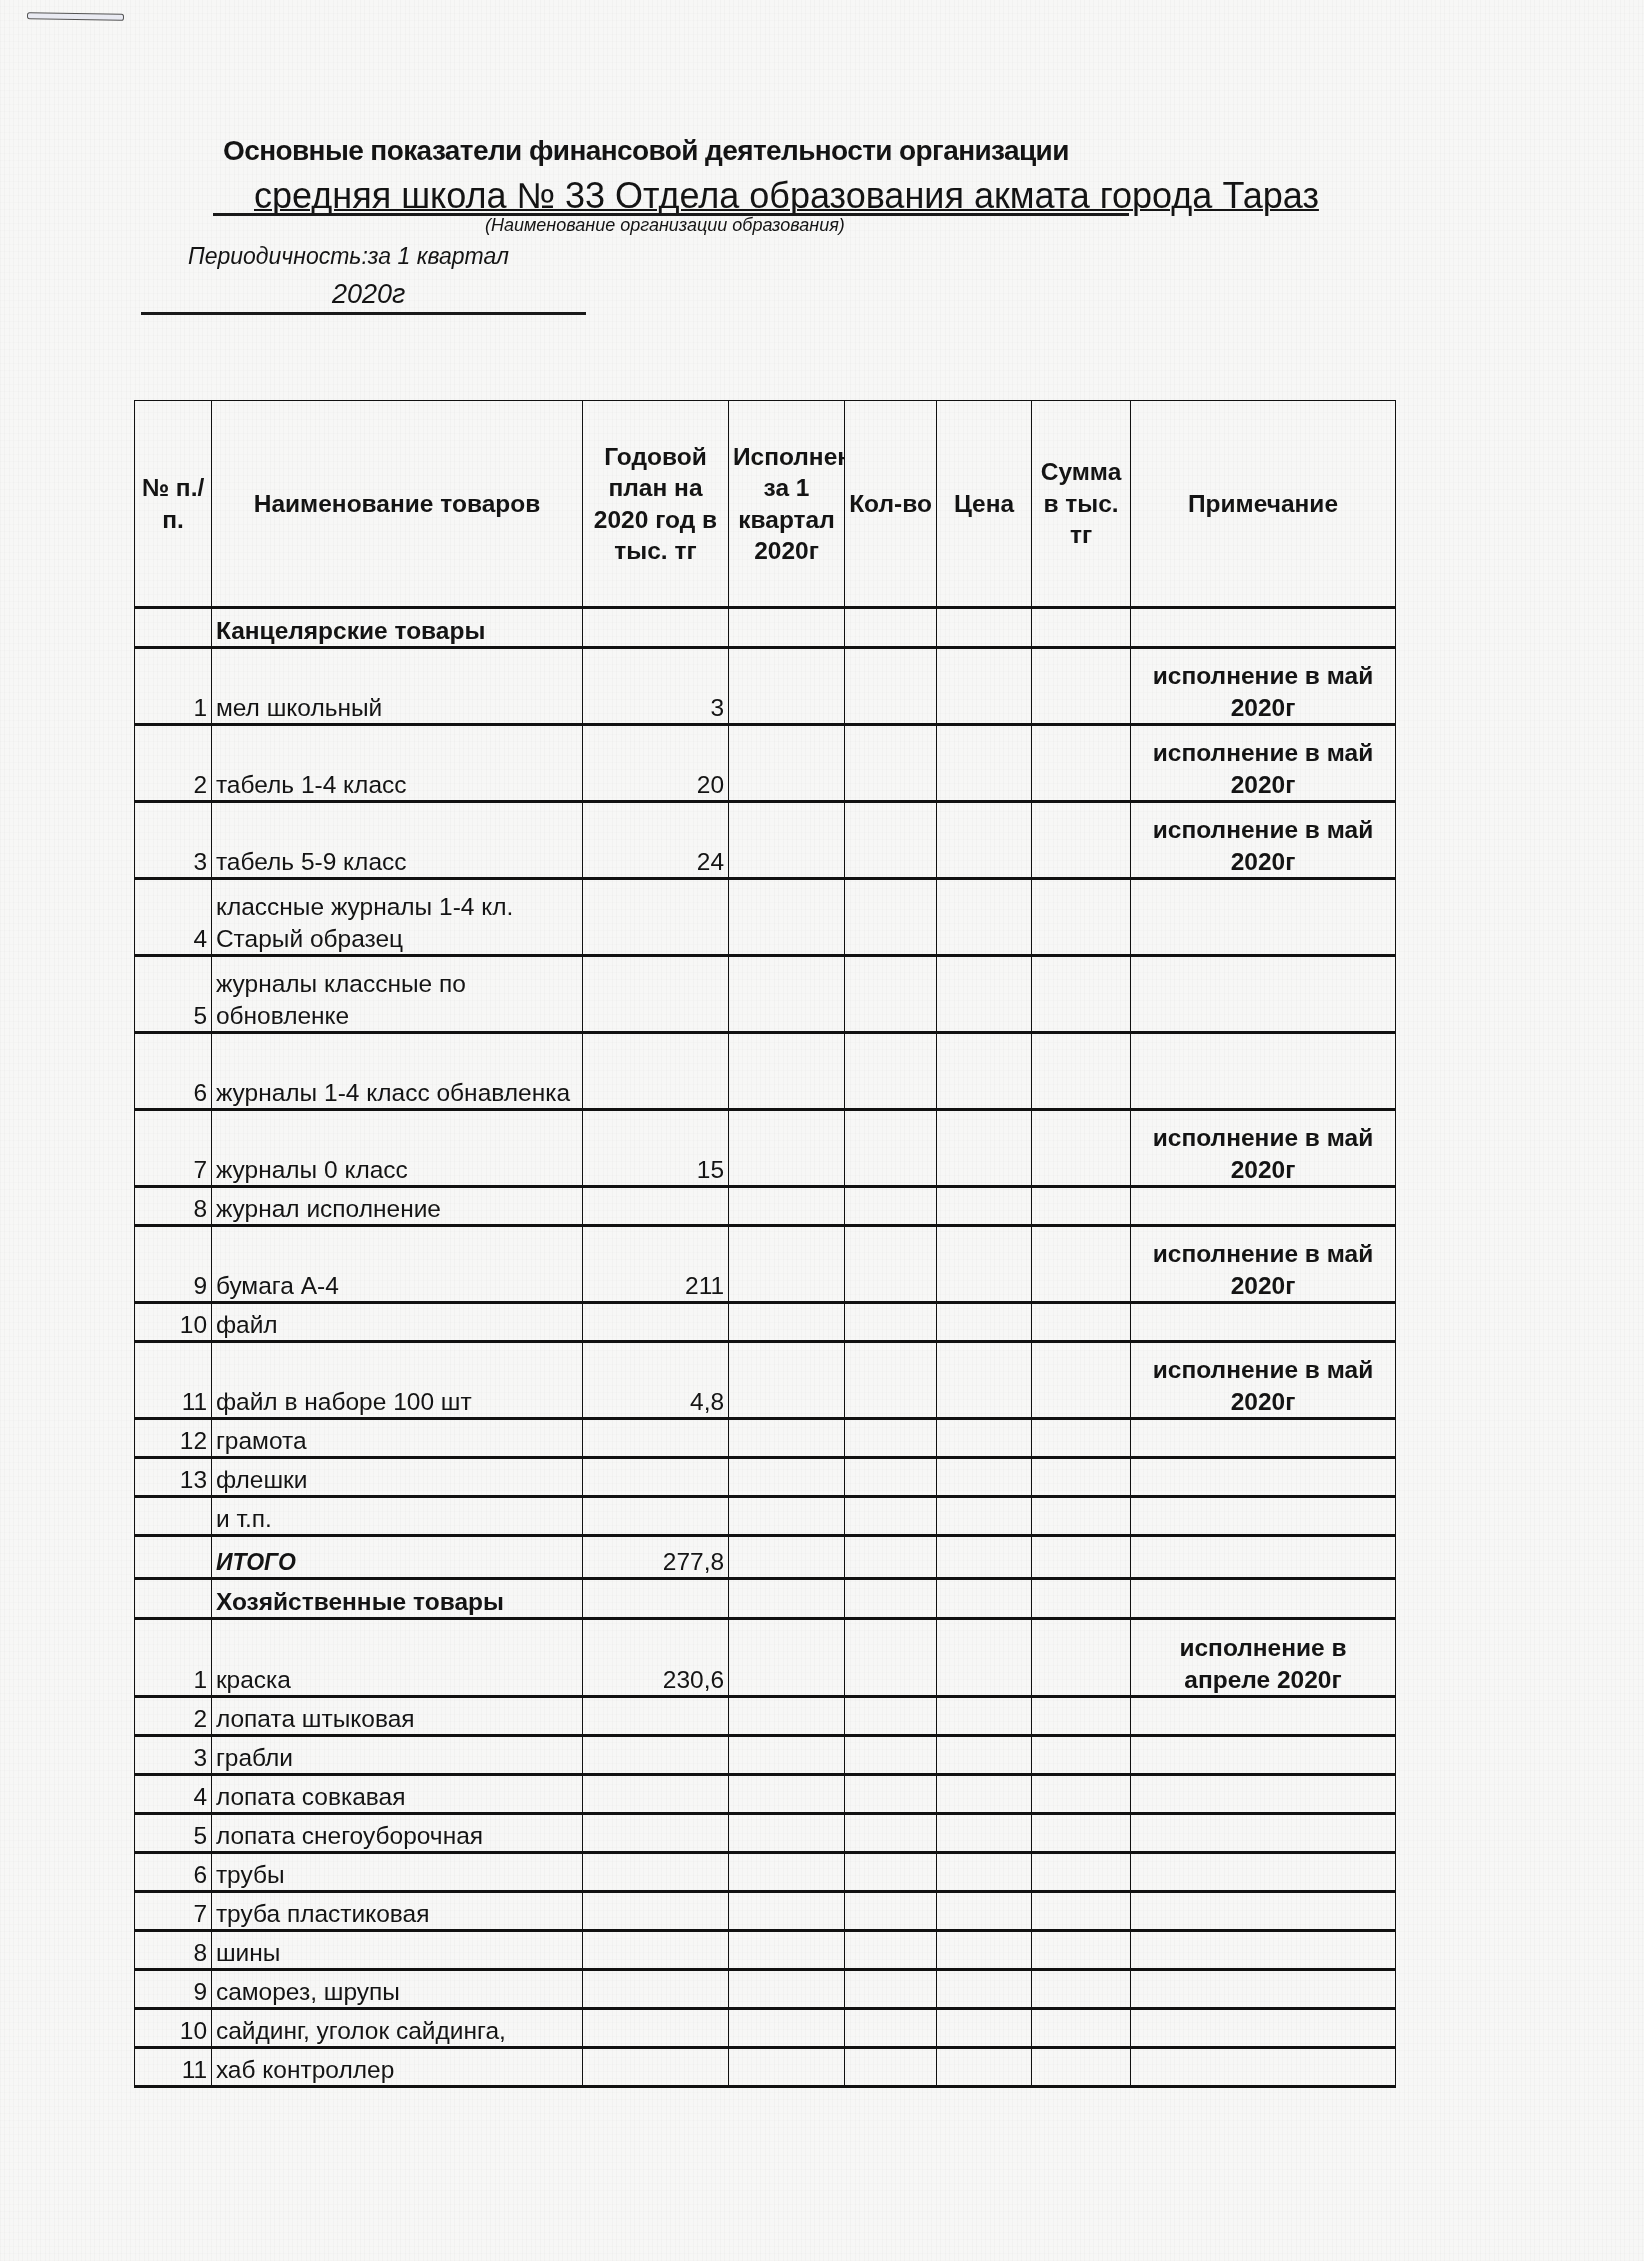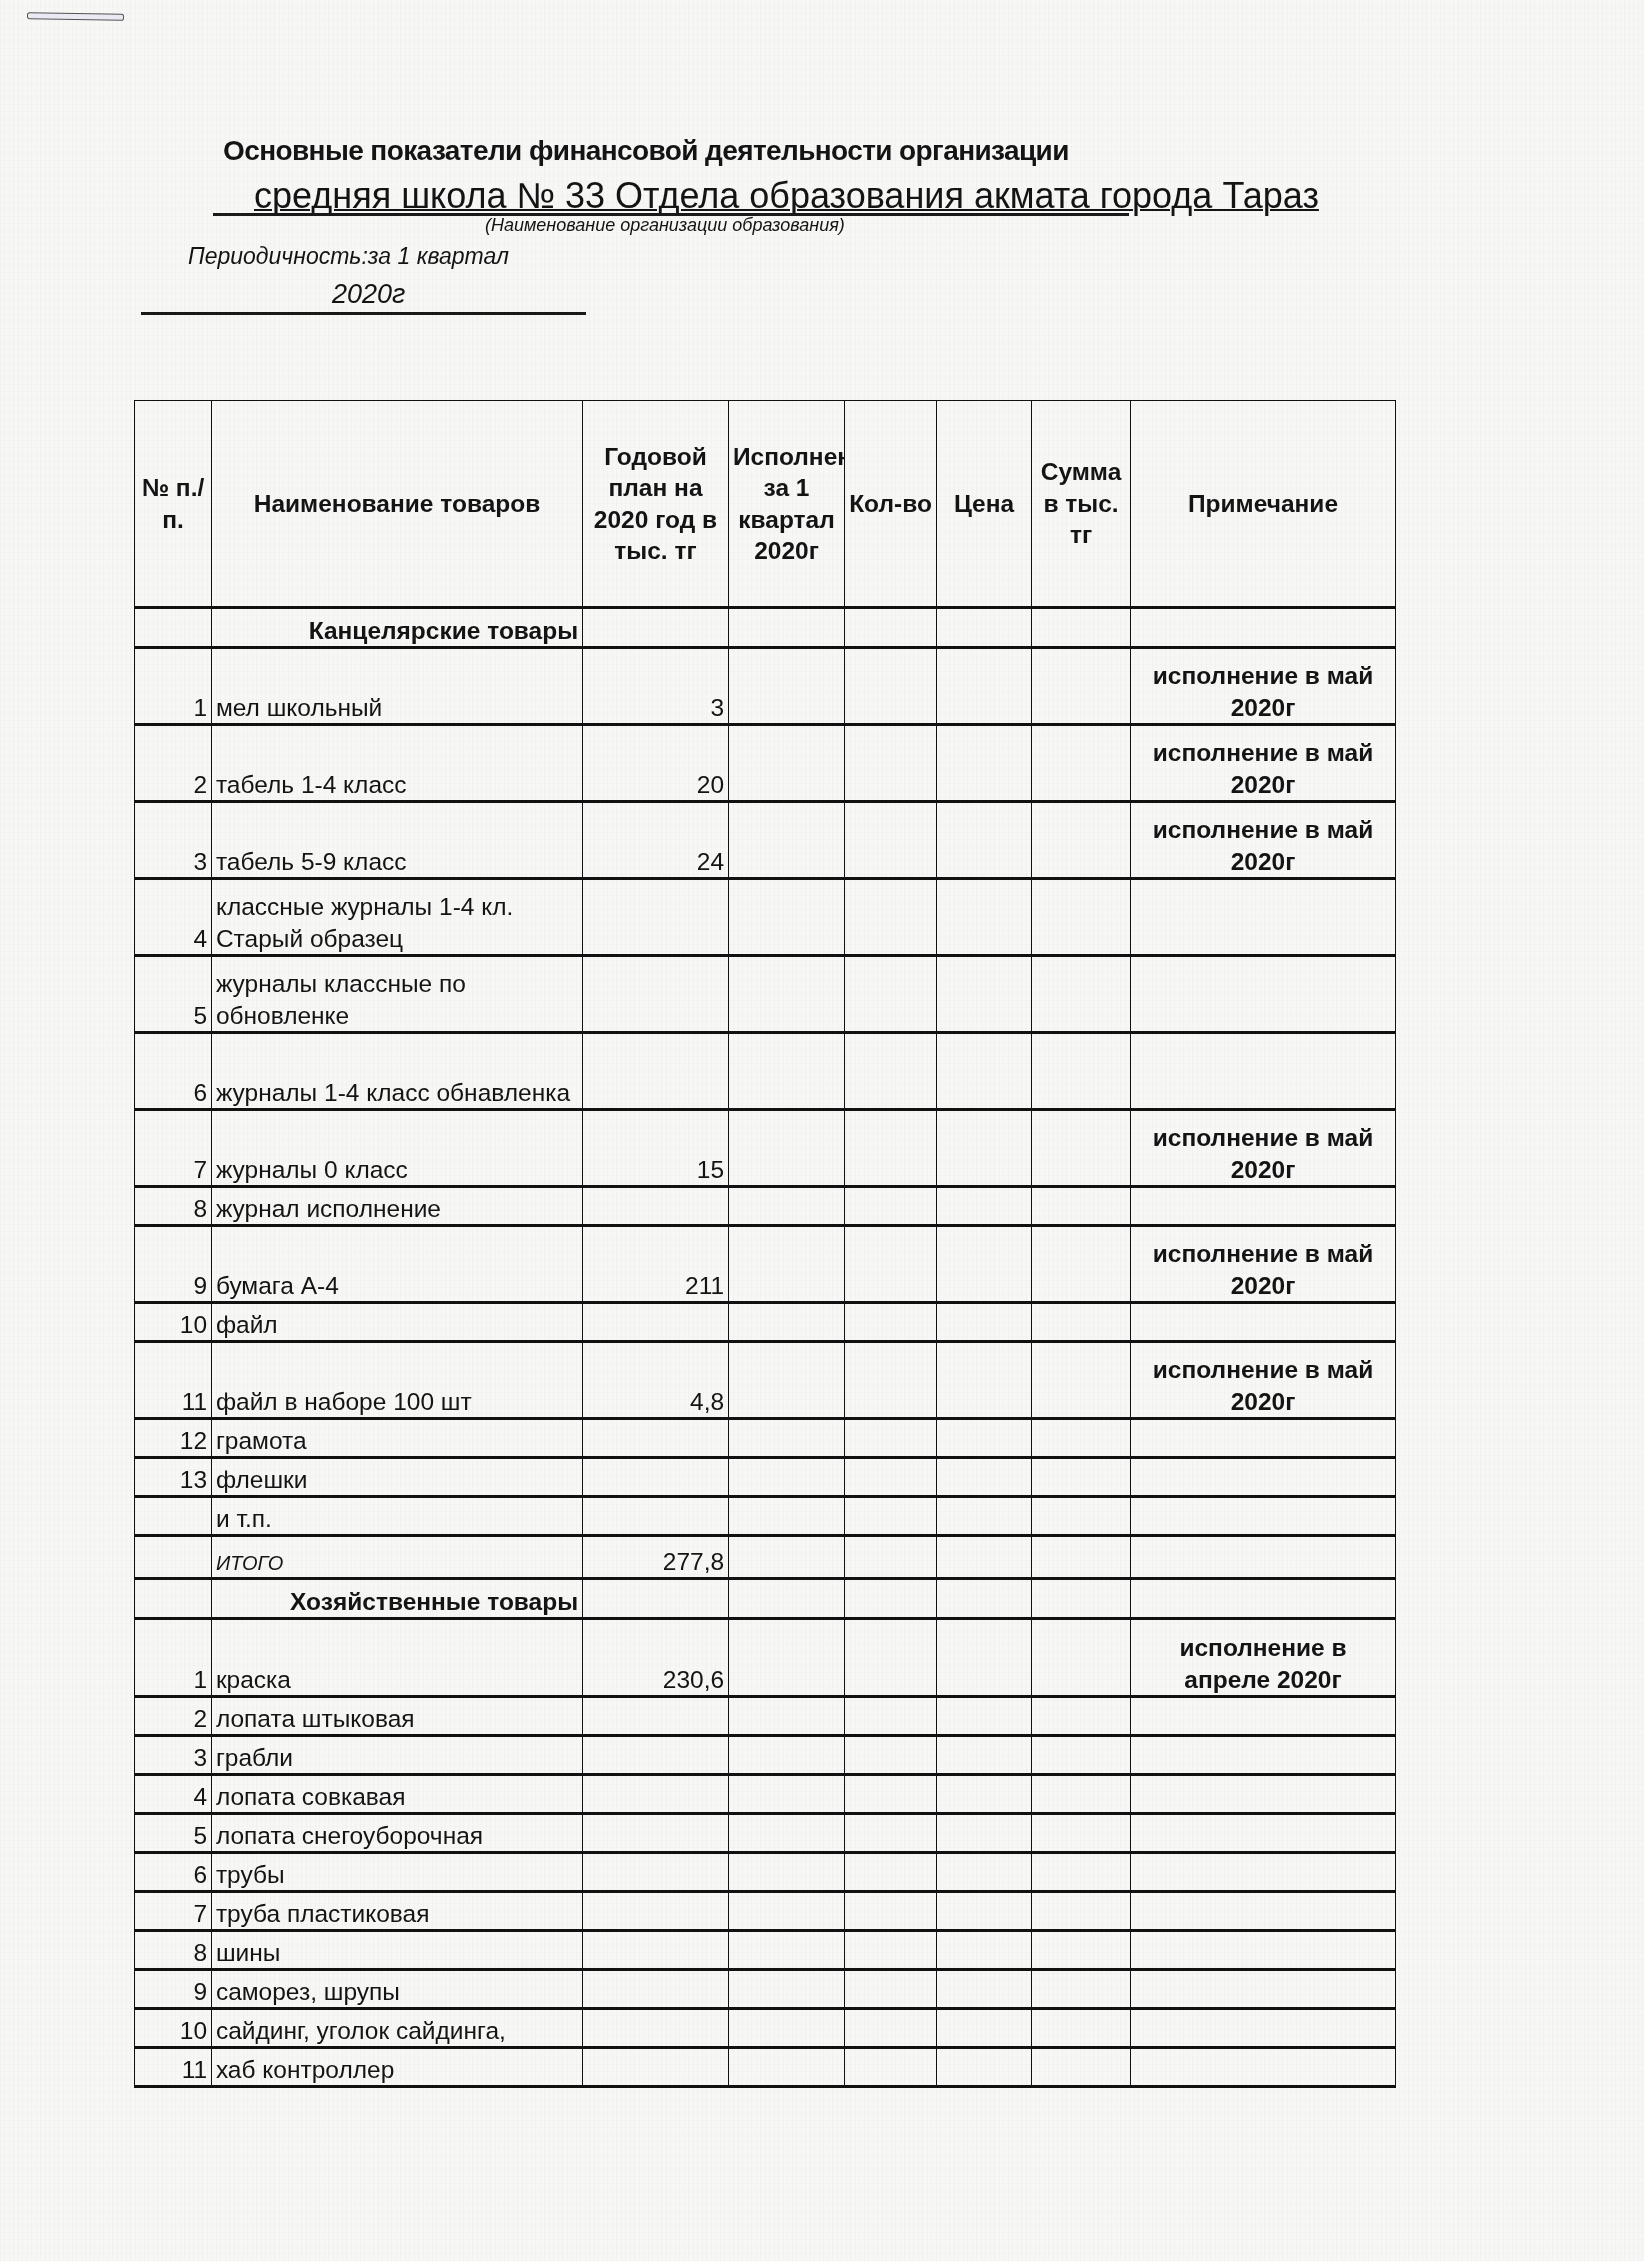--- a/index.html
+++ b/index.html
@@ -46,22 +46,22 @@
   table.grid td, table.grid th {
     border: 1.3px solid #111; padding: 0 3.9px; vertical-align: bottom; line-height: 1.28;
     overflow: hidden;
   }
   table.grid tr { border-bottom: 3.2px solid #111; }
   table.grid th { font-weight: bold; text-align: center; vertical-align: middle; height: 205px; }
   .c-num { text-align: right; font-weight: normal; }
   .c-name { text-align: left; font-weight: normal; }
   .c-plan { text-align: right; font-weight: normal; }
   .c-note { text-align: center; font-weight: bold; vertical-align: bottom; }
-  tr.section td.c-name { font-weight: bold; text-align: right; }
-  tr.total td.c-name { font-weight: normal; font-style: italic; font-size: 20px; }
+  tr.section td.c-name { font-weight: bold; }
+  tr.total td.c-name { font-weight: bold; font-style: italic; font-size: 23px; }
   tr.r2 td { height: 74px; }
   tr.r1 td { height: 36px; }
   tr.sec td { height: 37px; }
   tr.total td { height: 40px; }
   tr.r2n td { height: 75px; }
 </style>
 </head>
 <body>
 
 <div class="scan-noise"></div>

